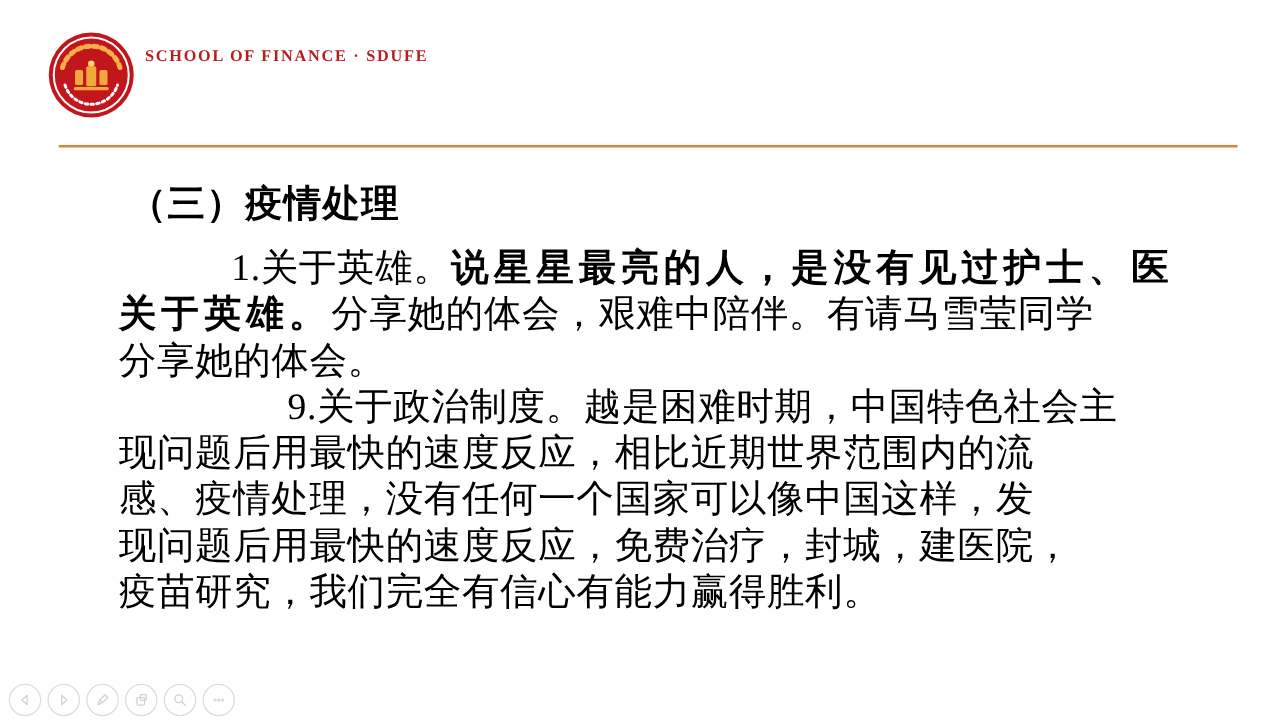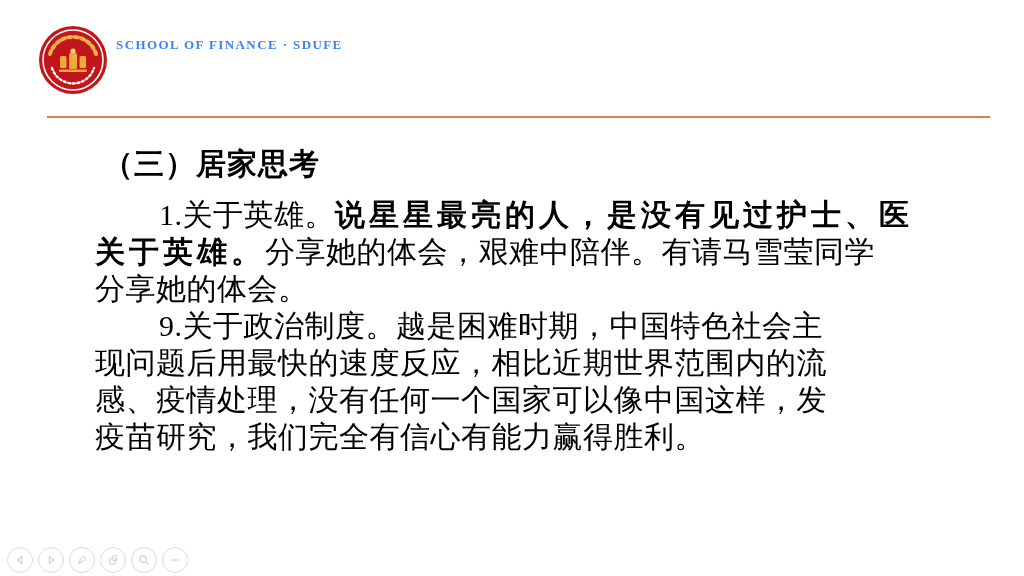--- a/index.html
+++ b/index.html
@@ -20,42 +20,42 @@
   }
   .seal { width: 72px; height: 72px; flex: 0 0 auto; }
   .logo-names { margin-top: 11px; }
   .logo-cn {
     font-size: 26px; font-weight: bold; line-height: 32px;
     letter-spacing: 1px; color: #141414;
     font-family: "Liberation Serif", "DejaVu Serif", serif;
   }
   .logo-en {
     font-size: 13px; font-weight: bold; line-height: 16px;
-    letter-spacing: 1.4px; color: #3b82f6; margin-top: 2px;
+    letter-spacing: 1.4px; color: #b91c1c; margin-top: 2px;
   }
 
   .divider {
     position: absolute; left: 47px; top: 116px;
     width: 943px; height: 2px; background: #de8140;
   }
 
   
   .content {
     position: absolute; left: 95px; top: 143px; width: 870px;
   }
   .slide-title {
     font-size: 30px; font-weight: bold; letter-spacing: 1px;
     line-height: 42px; padding-left: 8px; margin: 0 0 11px 0;
     color: #000;
   }
   .line {
     font-size: 30px; line-height: 37px; letter-spacing: 0.5px;
     white-space: nowrap; color: #000;
   }
-  .line.indent { padding-left: 64px; }
+  .line.indent { padding-left: 64px; text-align: center; }
   .line .b { font-weight: bold; letter-spacing: 4px; }
 
   
   .toolbar {
     position: absolute; left: 7px; bottom: 3px;
     display: flex; gap: 5px; align-items: center;
   }
   .tbtn {
     width: 26px; height: 26px; border-radius: 50%;
     border: 1.3px solid #dcdcdc; background: #ffffff;
@@ -85,28 +85,29 @@
     <rect x="22" y="45.5" width="28" height="2.6" rx="1.2" fill="#f2a93b"></rect>
   </svg>
   <div class="logo-names">
     <div class="logo-en">SCHOOL OF FINANCE · SDUFE</div>
   </div>
 </div>
 
 <div class="divider" style="background: rgb(222, 129, 64);"></div>
 
 <div class="content">
-  <h1 class="slide-title">（三）居家思考</h1>
+  <h1 class="slide-title">（三）疫情处理</h1>
   <div>
       <div class="line indent"><span>1.关于英雄。</span><span class="b">说星星最亮的人，是没有见过护士、医</span></div>
       <div class="line"><span class="b">关于英雄。</span><span>分享她的体会，艰难中陪伴。有请马雪莹同学</span></div>
       <div class="line"><span>分享她的体会。</span></div>
       <div class="line indent"><span>9.关于政治制度。越是困难时期，中国特色社会主</span></div>
       <div class="line"><span>现问题后用最快的速度反应，相比近期世界范围内的流</span></div>
       <div class="line"><span>感、疫情处理，没有任何一个国家可以像中国这样，发</span></div>
+      <div class="line"><span>现问题后用最快的速度反应，免费治疗，封城，建医院，</span></div>
       <div class="line"><span>疫苗研究，我们完全有信心有能力赢得胜利。</span></div>
     </div>
 </div>
 
 <div class="toolbar">
     <button class="tbtn">
       <span>
         <svg width="16" height="16" viewBox="0 0 24 24" fill="none" stroke="#d2d2d2" stroke-width="1.6" stroke-linejoin="round">
           <path d="M14.5 6.5 L8 12 L14.5 17.5 Z"></path>
         </svg>

